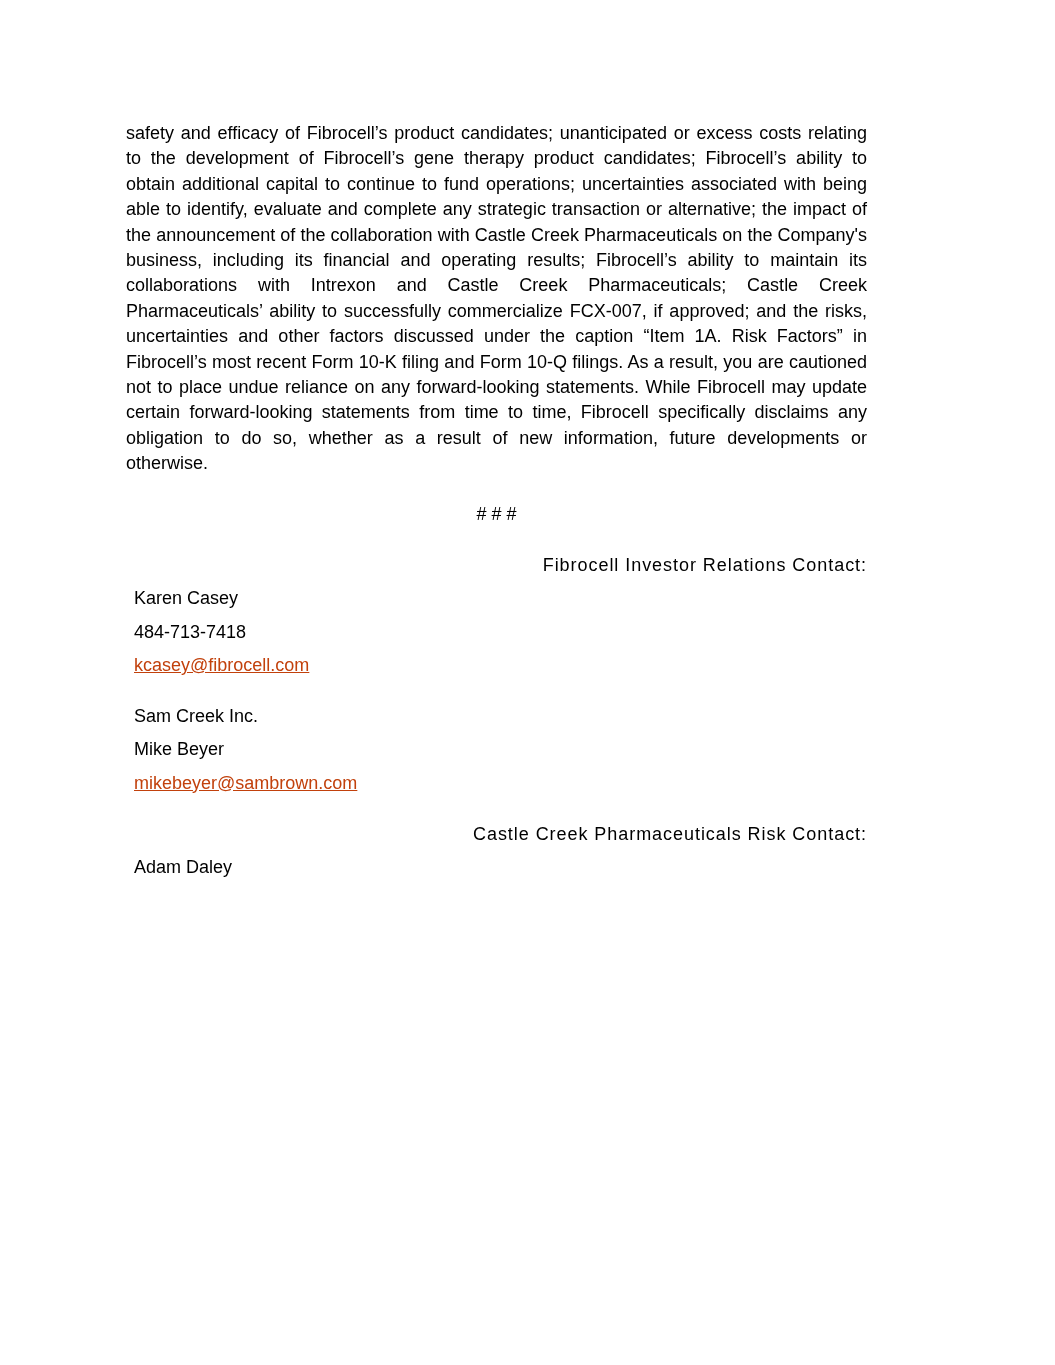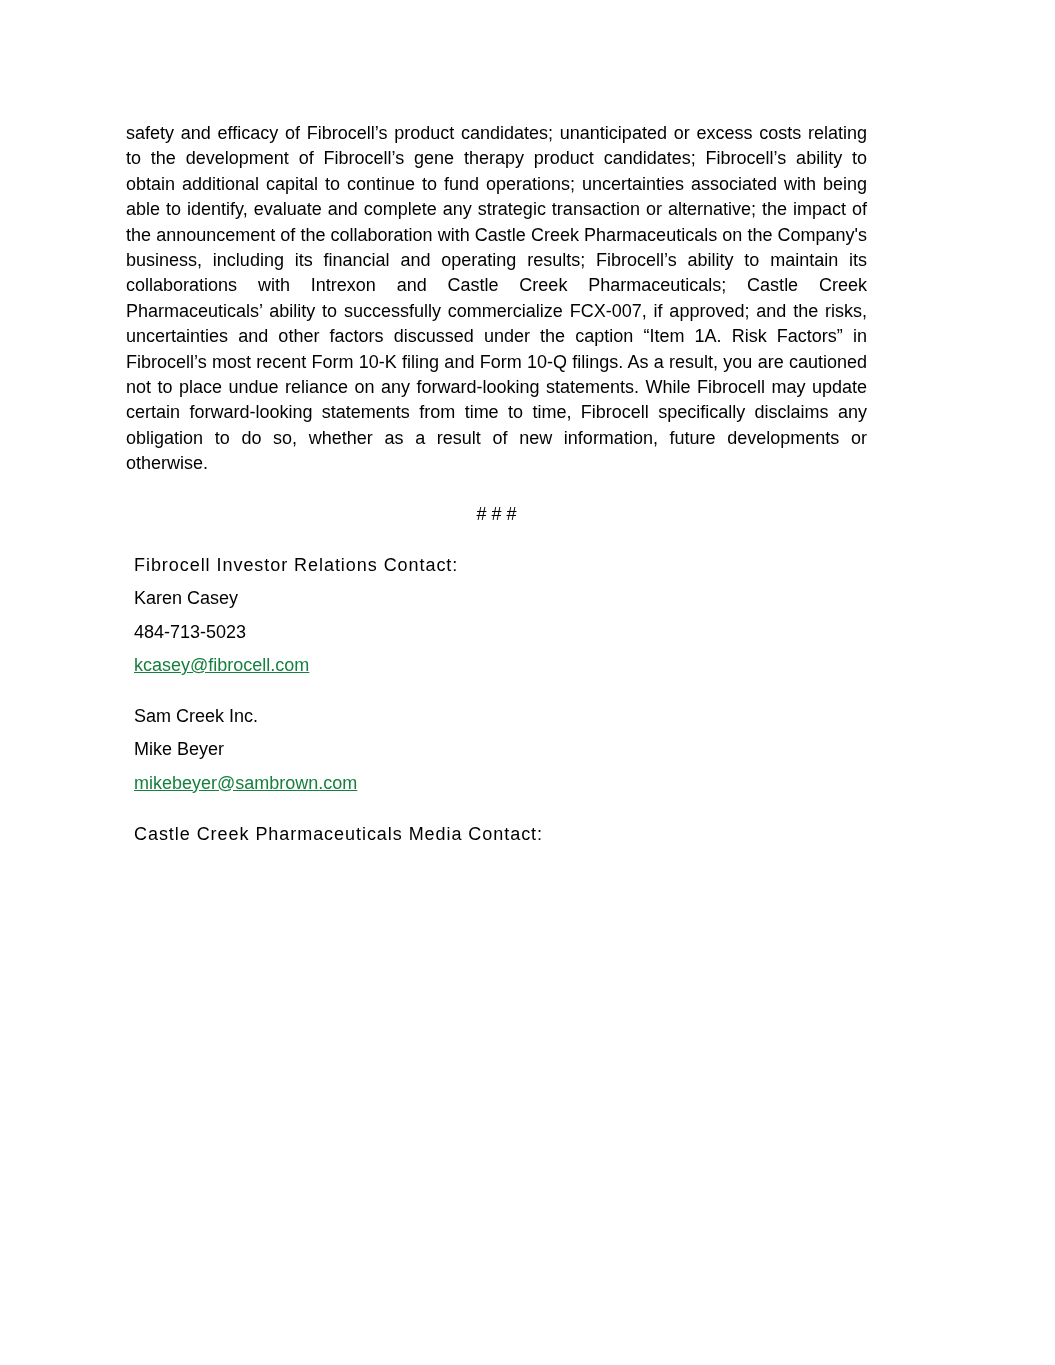--- a/index.html
+++ b/index.html
@@ -28,51 +28,53 @@
   }
   .separator {
     margin: 25.4px 0 0 0;
     text-align: center;
     white-space: pre;
   }
   .contact-block {
     margin-top: 25.4px;
   }
   .contact-heading {
-    margin: 8px;
+    margin: 0;
     letter-spacing: 0.95px;
+    text-align: right;
   }
   .contact-line {
     margin: 8px;
   }
   a.email-link {
-    color: #15803d;
+    color: #c2410c;
     text-decoration: underline;
     cursor: pointer;
   }
 </style>
 </head>
 <body>
 
 <div class="page">
 
   <p class="body-text">safety and efficacy of Fibrocell’s product candidates; unanticipated or excess costs relating to the development of Fibrocell’s gene therapy product candidates; Fibrocell’s ability to obtain additional capital to continue to fund operations; uncertainties associated with being able to identify, evaluate and complete any strategic transaction or alternative; the impact of the announcement of the collaboration with Castle Creek Pharmaceuticals on the Company's business, including its financial and operating results; Fibrocell’s ability to maintain its collaborations with Intrexon and Castle Creek Pharmaceuticals; Castle Creek Pharmaceuticals’ ability to successfully commercialize FCX-007, if approved; and the risks, uncertainties and other factors discussed under the caption “Item 1A. Risk Factors” in Fibrocell’s most recent Form 10-K filing and Form 10-Q filings. As a result, you are cautioned not to place undue reliance on any forward-looking statements. While Fibrocell may update certain forward-looking statements from time to time, Fibrocell specifically disclaims any obligation to do so, whether as a result of new information, future developments or otherwise.</p>
 
   <p class="separator"># # #</p>
 
   <div class="contact-block">
     <p class="contact-heading">Fibrocell Investor Relations Contact:</p>
     <p class="contact-line">Karen Casey</p>
-    <p class="contact-line">484-713-5023</p>
+    <p class="contact-line">484-713-7418</p>
     <p class="contact-line"><a class="email-link" href="#">kcasey@fibrocell.com</a></p>
   </div>
 
   <div class="contact-block">
     <p class="contact-line">Sam Creek Inc.</p>
     <p class="contact-line">Mike Beyer</p>
     <p class="contact-line"><a class="email-link" href="#">mikebeyer@sambrown.com</a></p>
   </div>
 
   <div class="contact-block">
-    <p class="contact-heading">Castle Creek Pharmaceuticals Media Contact:</p>
+    <p class="contact-heading">Castle Creek Pharmaceuticals Risk Contact:</p>
+    <p class="contact-line">Adam Daley</p>
   </div>
 
 </div>
 
 </body></html>

